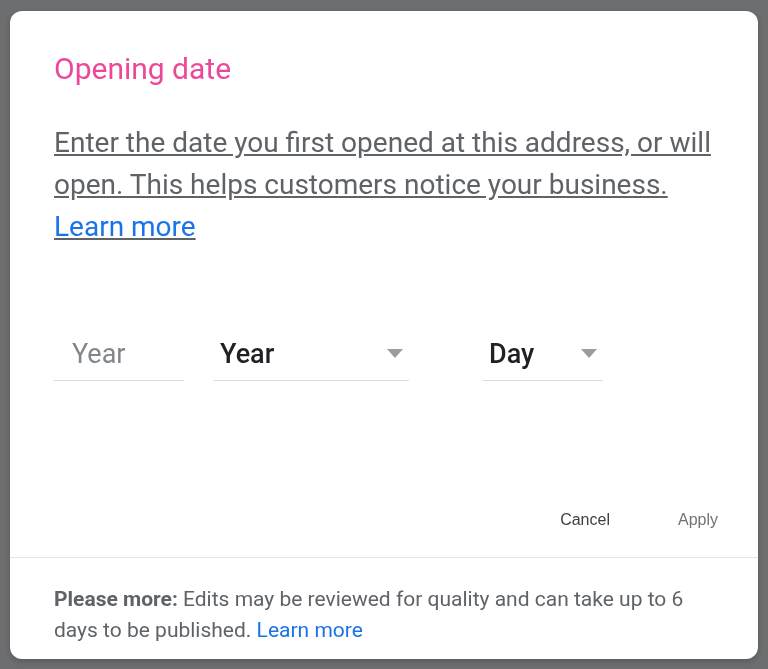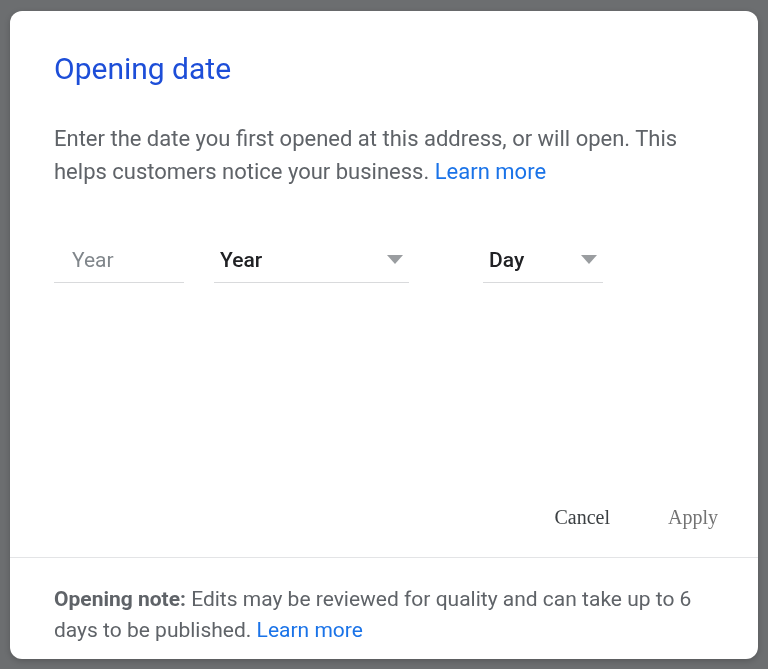--- a/index.html
+++ b/index.html
@@ -20,29 +20,30 @@
       flex-direction: column;
       box-shadow: 0 2px 6px rgba(0,0,0,0.2);
       overflow: hidden;
     }
     .content {
       padding: 40px 44px 20px 44px;
       flex: 1;
     }
     .title {
       font-size: 30px;
-      color: #1d4ed8;
+      color: #ec4899;
       font-weight: 400;
       margin-bottom: 36px;
     }
     .description {
-      font-size: 22px;
+      font-size: 28px;
       line-height: 1.5;
       color: #5f6368;
-      margin-bottom: 54px;
+      margin-bottom: 84px;
+      text-decoration: underline;
     }
     .link {
       color: #1a73e8;
       cursor: pointer;
     }
     .fields {
       display: flex;
       gap: 30px;
       margin-bottom: 40px;
     }
@@ -57,21 +58,21 @@
       width: 130px;
     }
     .field-month {
       width: 195px;
     }
     .field-day {
       width: 120px;
       margin-left: 44px;
     }
     .field-label {
-      font-size: 21px;
+      font-size: 27px;
       color: #202124;
       font-weight: 500;
     }
     .field-year .field-label {
       color: #80868b;
       font-weight: 400;
       padding-left: 12px;
     }
     .dropdown-icon {
       width: 0;
@@ -86,27 +87,28 @@
       color: #5f6368;
       margin-bottom: 40px;
     }
     .actions {
       display: flex;
       justify-content: flex-end;
       gap: 50px;
       padding: 0 36px 22px 0;
     }
     .btn {
-      font-size: 20px;
+      font-size: 16px;
       font-weight: 500;
       background: none;
       border: none;
       cursor: pointer;
       padding: 6px 4px;
-      font-family: Liberation Serif, serif;
+      font-family: Liberation Sans, sans-serif;
+      margin-left: 10px;
     }
     .btn-cancel { color: #3c4043; }
     .btn-apply { color: #737373; }
     .footer {
       border-top: 1px solid #e3e4e6;
       padding: 26px 40px 12px 44px;
     }
     .footer-text {
       font-size: 21px;
       line-height: 1.5;
@@ -143,16 +145,16 @@
         <span class="dropdown-icon"></span>
       </div>
     </div>
   </div>
   <div class="actions">
     <button class="btn btn-cancel">Cancel</button>
     <button class="btn btn-apply">Apply</button>
   </div>
   <div class="footer">
     <p class="footer-text">
-      <span class="footer-bold">Opening note:</span><span> Edits may be reviewed for quality and can take up to 6 days to be published. </span><span class="footer-link">Learn more</span>
+      <span class="footer-bold">Please more:</span><span> Edits may be reviewed for quality and can take up to 6 days to be published. </span><span class="footer-link">Learn more</span>
     </p>
   </div>
 </div>
 
 </body></html>

